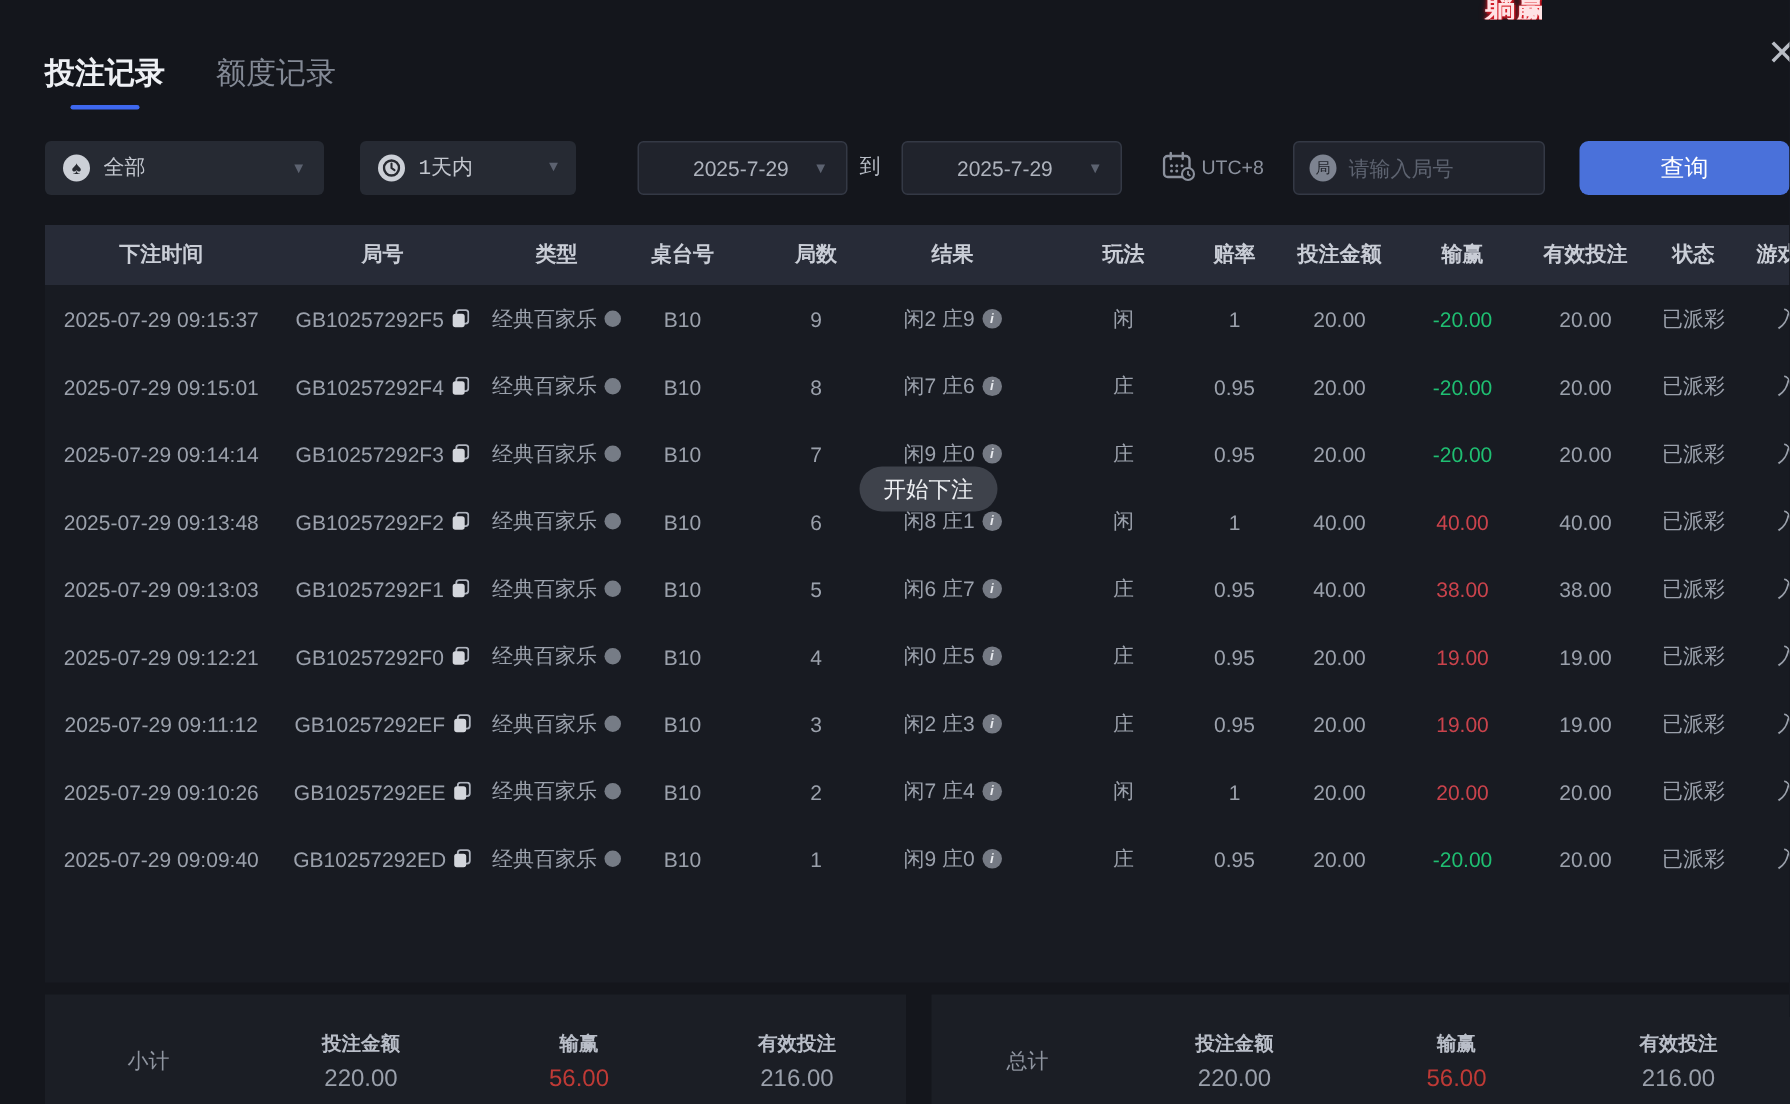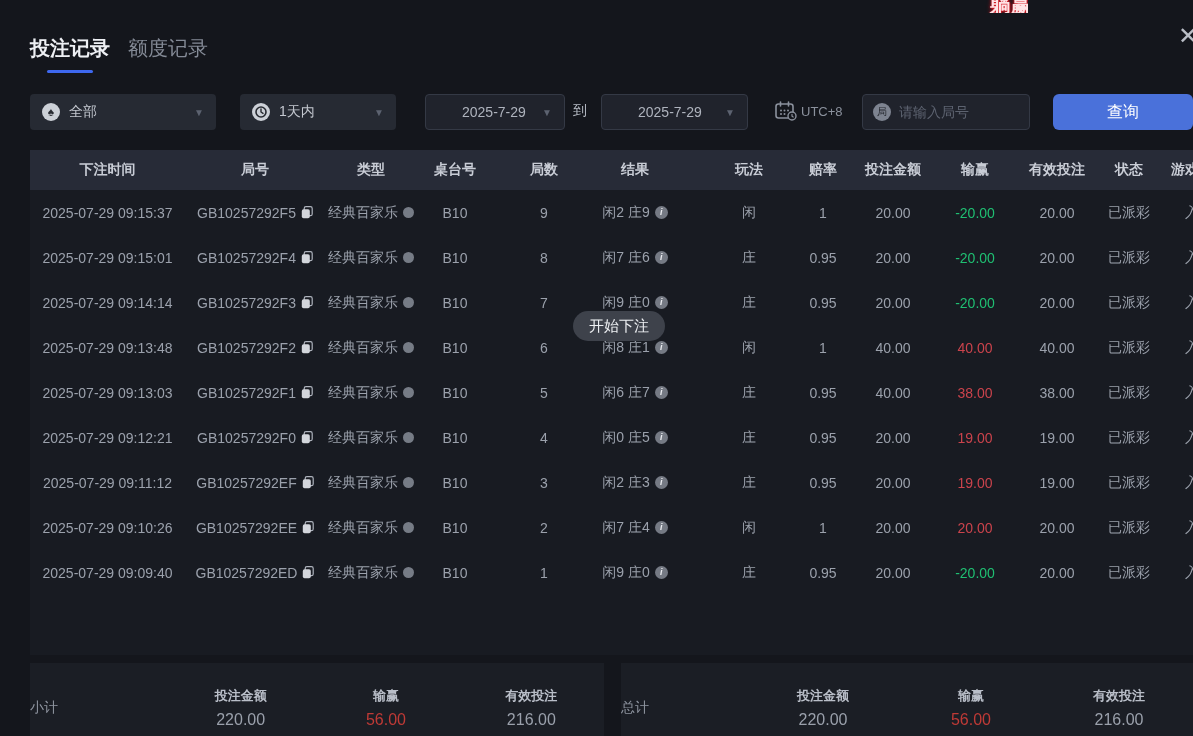--- a/index.html
+++ b/index.html
@@ -25,21 +25,21 @@
   }
 
   
   .close-btn{
     position:absolute; top:22px; right:-9px; width:28px; height:28px;
     color:#b9bdc5; font-size:24px; line-height:28px; text-align:center;
     cursor:pointer;
   }
 
   
-  .tabs{ position:absolute; left:30px; top:35px; display:flex; gap:18px; }
+  .tabs{ position:absolute; left:30px; top:35px; display:flex; gap:34px; }
   .tab{ font-size:20px; color:#848a96; cursor:pointer; padding-bottom:11px; position:relative; }
   .tab.active{ color:#eef0f4; font-weight:700; }
   .tab.active .underline{
     position:absolute; left:50%; transform:translateX(-50%);
     bottom:0; width:46px; height:3px; border-radius:2px; background:#3e68ef;
   }
 
   
   .filters{ position:absolute; left:30px; top:94px; right:0; height:36px; }
   .fctl{ position:absolute; top:0; height:36px; display:flex; align-items:center; }
@@ -113,21 +113,21 @@
     background:rgba(64,68,77,.96); border-radius:16px;
     display:flex; align-items:center; padding:0 16px;
     font-size:15px; color:#eef0f3; z-index:5;
   }
 
   
   .summary-row{ position:absolute; left:30px; top:663px; right:0; display:flex; gap:17px; }
   .sum-panel{ background:#1b1e25; height:90px; display:flex; align-items:center; }
   .sum-panel.left{ width:574px; }
   .sum-panel.right{ width:572px; }
-  .sum-label{ width:138px; font-size:14px; color:#8f95a0; }
+  .sum-label{ width:138px; text-align:center; font-size:14px; color:#8f95a0; }
   .sum-panel.right .sum-label{ width:128px; }
   .sum-group{ flex:1; text-align:center; }
   .sum-group .t{ font-size:13px; color:#b9bec8; font-weight:700; margin-bottom:6px; }
   .sum-group .v{ font-size:16px; color:#9aa0ab; }
   .sum-group .v.red{ color:#bf3a36; }
 </style>
 </head>
 <body>
 
 <div class="banner-frag">
@@ -149,21 +149,21 @@
 <div class="filters">
 
   <div class="fctl dropdown" style="left:0; width:186px;">
     <span class="circle-ic">
         <span class="g">♠</span>
       </span>
     <span class="ctl-label">全部</span>
     <span class="chev">▼</span>
   </div>
 
-  <div class="fctl dropdown" style="left:210px; width:156px;">
+  <div class="fctl dropdown" style="left:210px; width:144px;font-family:Liberation Mono, monospace;">
     <span class="circle-ic">
       <svg width="12" height="12" viewBox="0 0 12 12">
           <circle cx="6" cy="6" r="5" fill="none" stroke="#272a31" stroke-width="1.6"></circle>
           <path d="M6 3v3l2 1.4" fill="none" stroke="#272a31" stroke-width="1.4" stroke-linecap="round"></path>
         </svg>
     </span>
     <span class="ctl-label">1天内</span>
     <span class="chev">▼</span>
   </div>
 

